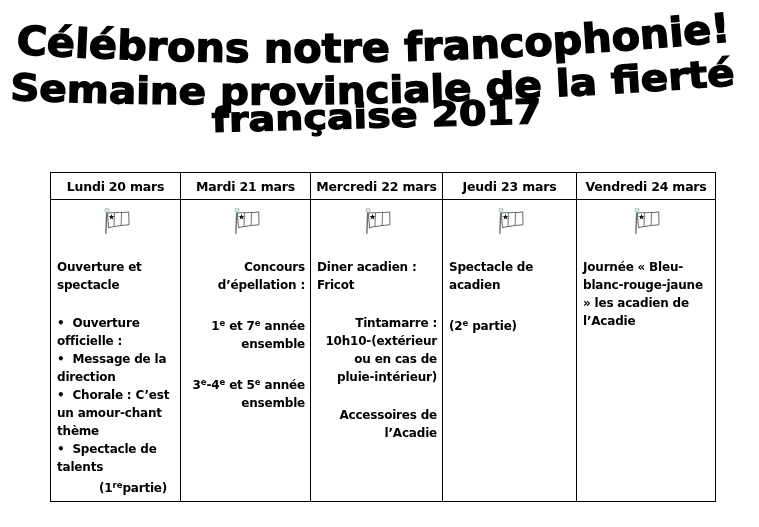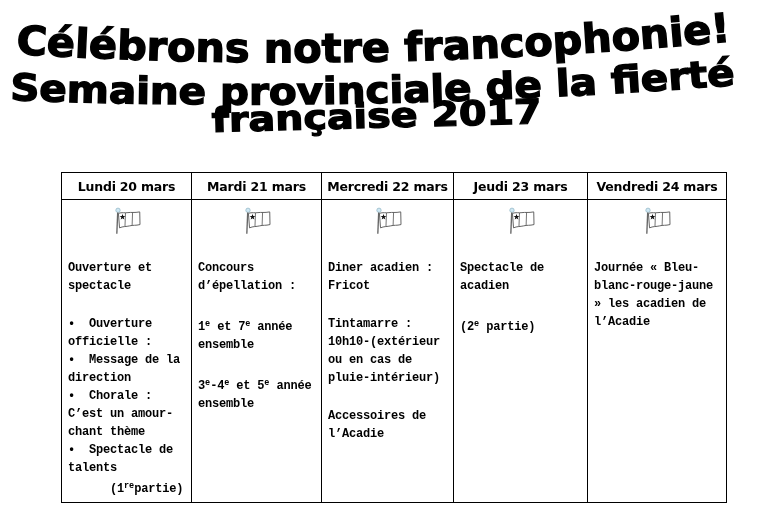--- a/index.html
+++ b/index.html
@@ -20,21 +20,21 @@
     stroke: #000000;
   }
   .t1 { font-size: 40px; stroke-width: 1.4px; }
   .t2 { font-size: 37px; stroke-width: 1.4px; }
   .t3 { font-size: 34px; stroke-width: 1.3px; }
 
   
   table.schedule {
     position: absolute;
     top: 172px;
-    left: 61px;
+    left: 50px;
     width: 665px;
     border-collapse: collapse;
     table-layout: fixed;
   }
   table.schedule th, table.schedule td {
     border: 1.6px solid #000000;
     font-family: "DejaVu Sans", sans-serif;
     color: #000000;
   }
   table.schedule th {
@@ -46,26 +46,25 @@
     padding: 0 2px;
   }
   table.schedule td.day-cell {
     height: 287px;
     vertical-align: top;
     padding: 3px 5px 4px 6px;
     font-size: 12px;
     font-weight: bold;
     line-height: 18px;
     letter-spacing: -0.2px;
-    font-family: Liberation Mono, monospace;
   }
   .flagwrap { text-align: center; margin: 4px 0 17px 0; }
   .flag { width: 31px; height: 29px; }
   p.blk { margin: 0; text-align: left; }
-  p.blk.center { text-align: left; }
+  p.blk.center { text-align: right; }
   p.blk.gap { margin-top: 20px; }
   p.blk.indent { padding-left: 42px; }
   .sup { font-size: 8.5px; vertical-align: 4px; letter-spacing: 0; }
 </style>
 </head>
 <body>
 
 <div class="page">
 
   <svg class="title-svg" width="759" height="170" viewBox="0 0 759 170">

